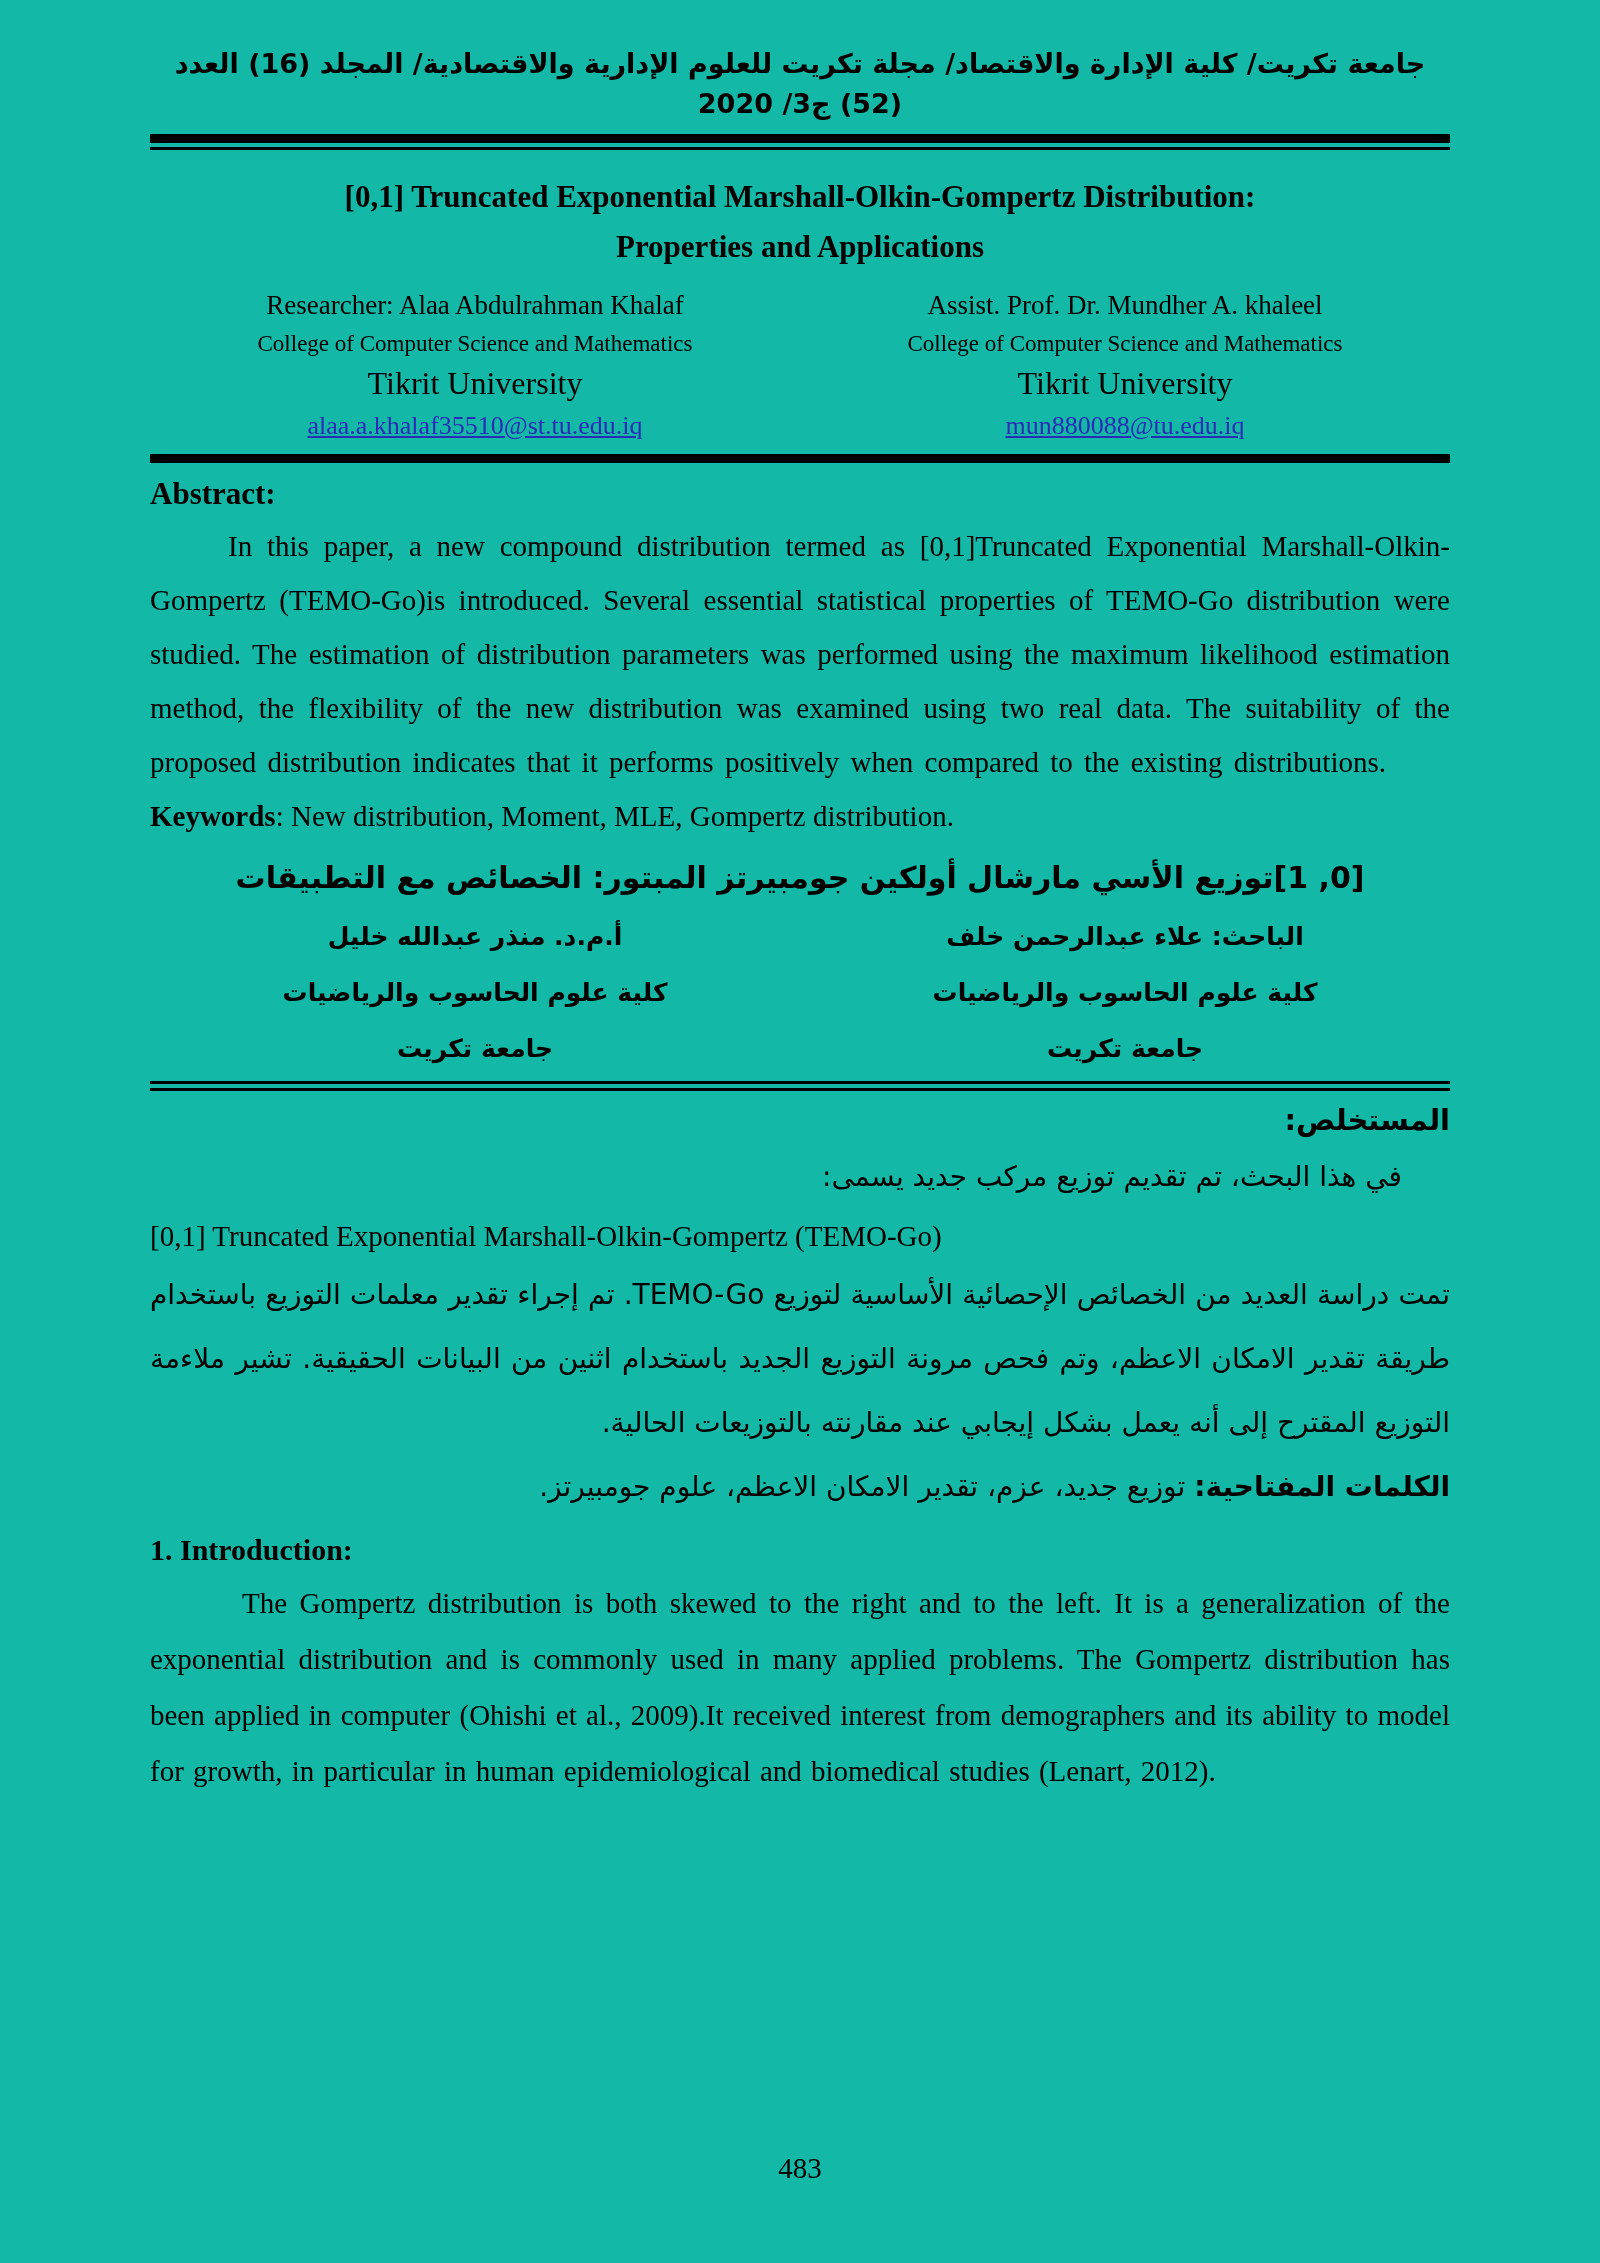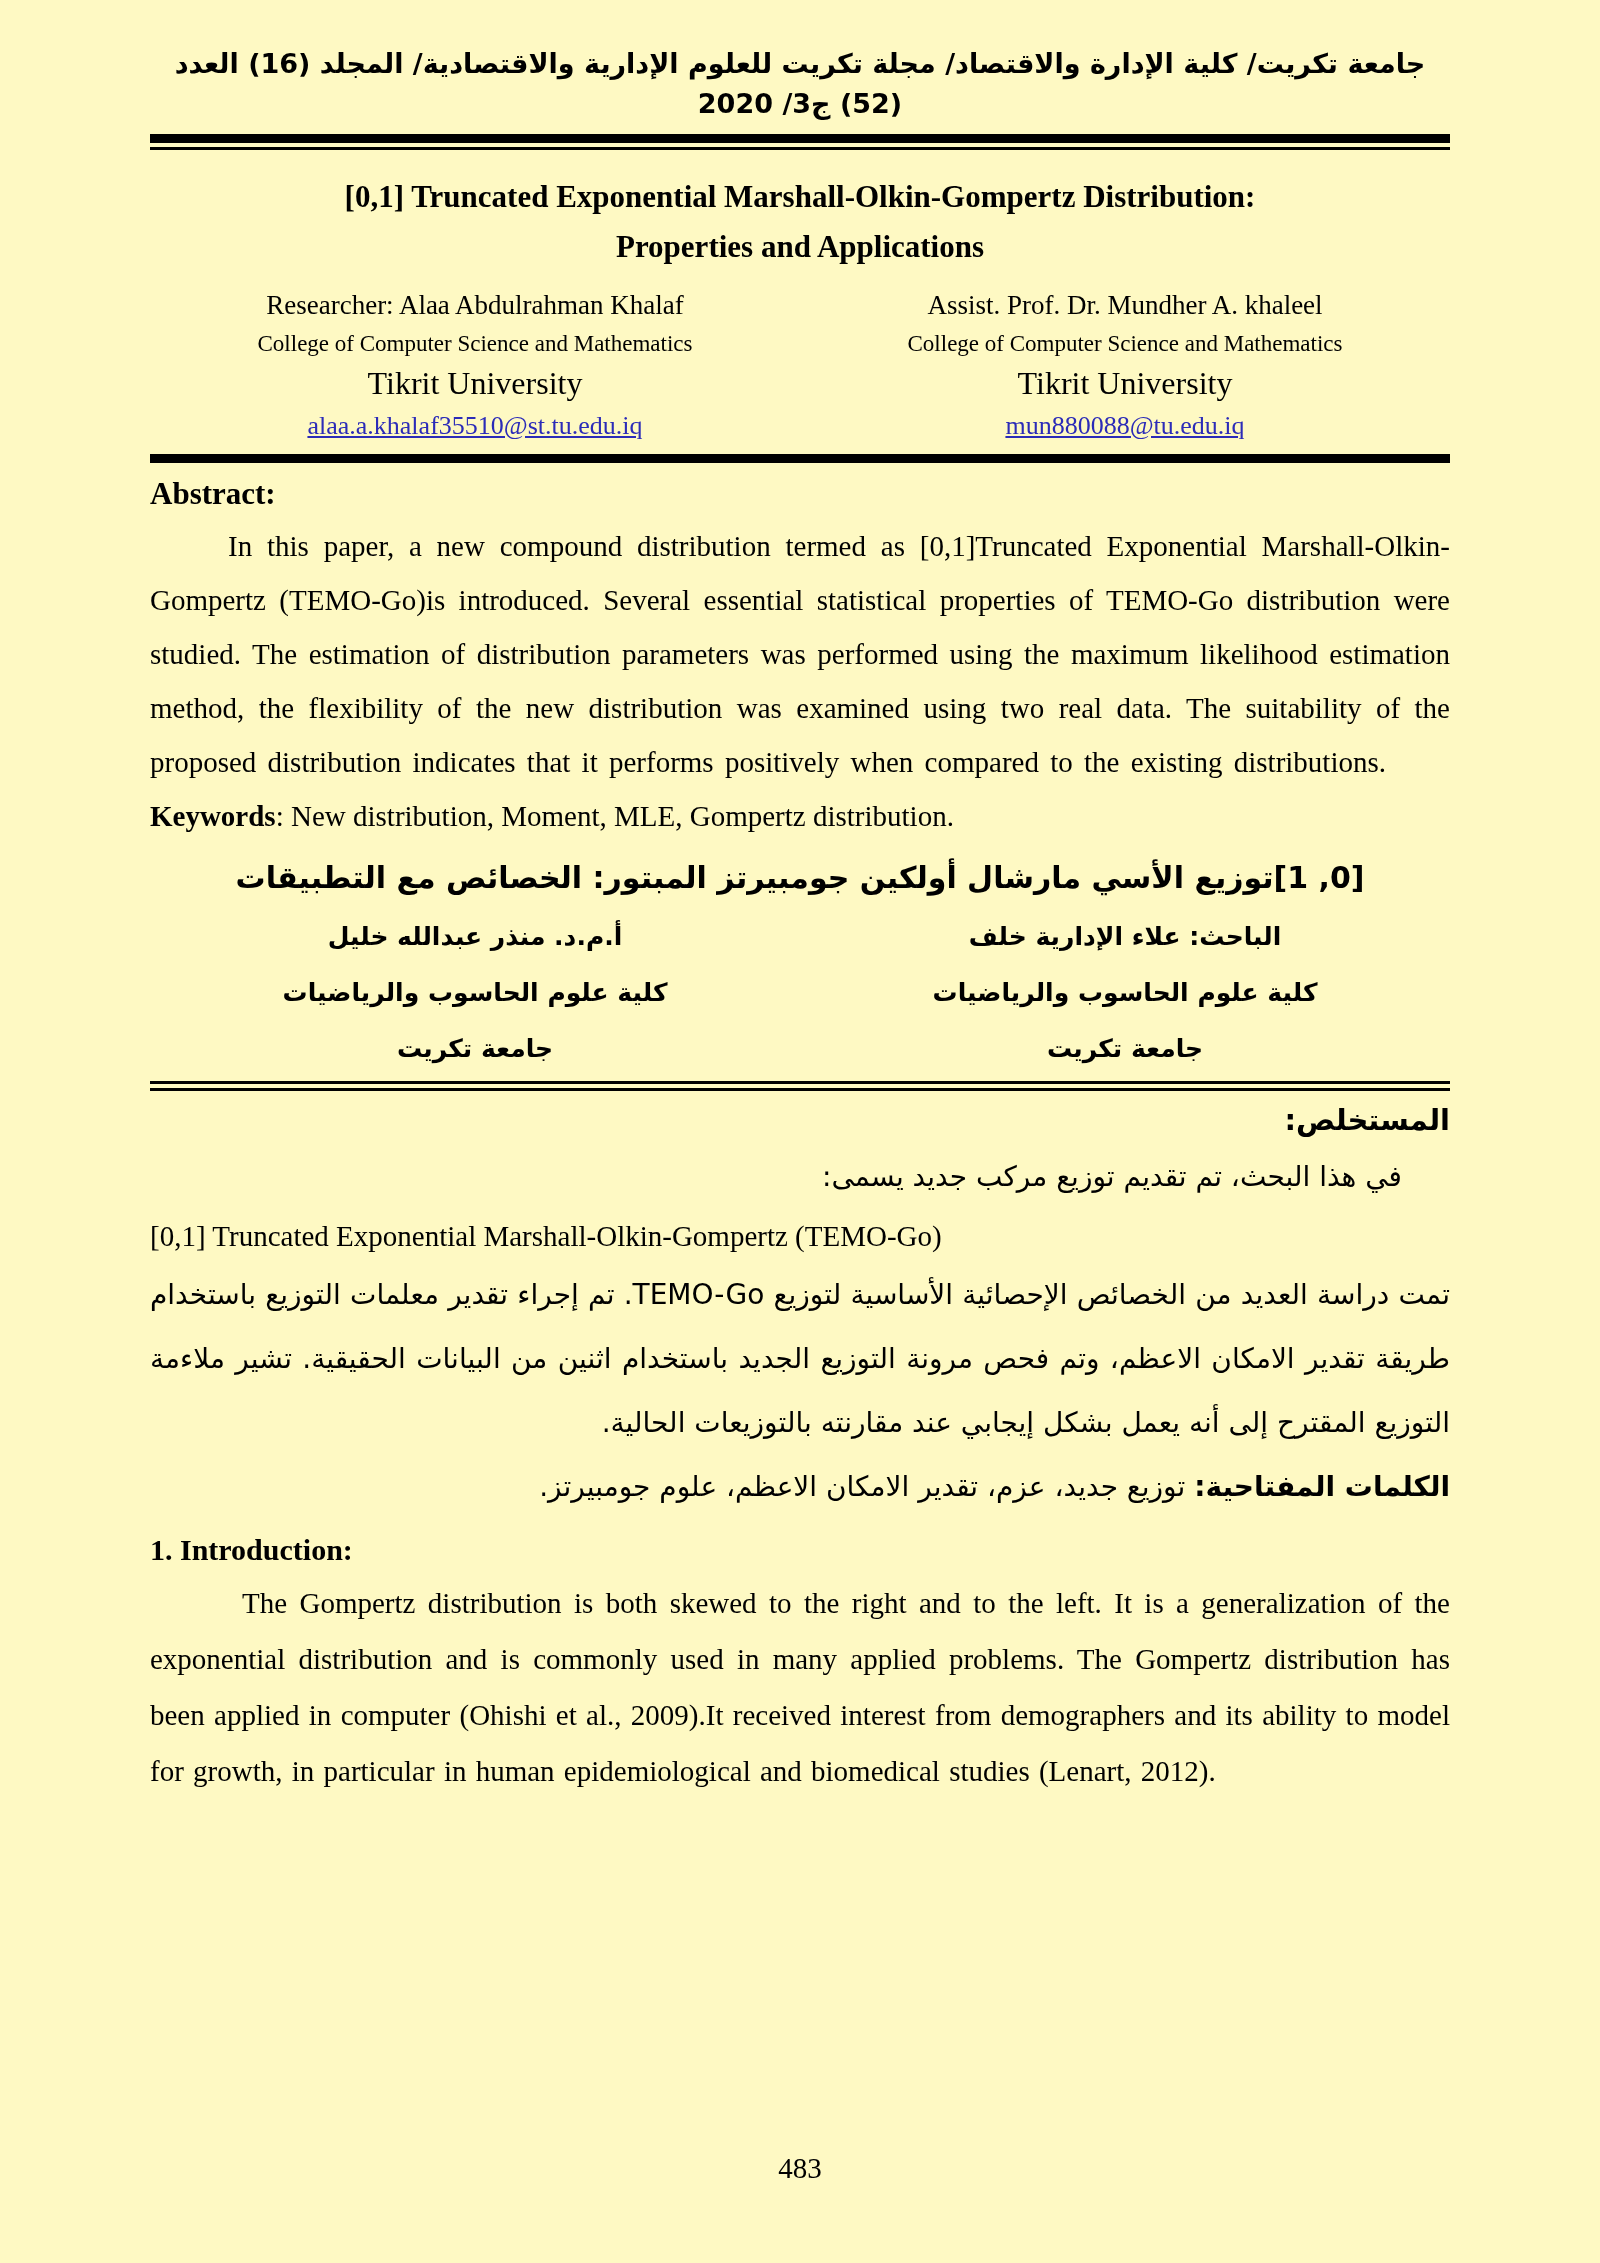--- a/index.html
+++ b/index.html
@@ -7,21 +7,21 @@
     --doi-bg:#f7f7fc;
     --rule:#000000;
   }
   *{margin:0;padding:0;box-sizing:border-box;}
   html,body{background:#e8e8e8;}
   body{font-family:"Liberation Serif","DejaVu Serif","DejaVu Sans",serif;}
   .page{
     position:relative;
     width:1600px;height:2263px;
     margin:0 auto;
-    background:#fef9c3;
+    background:#14b8a6;
     color:#000;
     padding:44px 150px 60px 150px;
     overflow:hidden;
   }
   
   .journal-header{
     direction:rtl;
     text-align:center;
     font-weight:bold;
     font-size:27px;
@@ -155,21 +155,21 @@
 
   <div class="arabic arabic-title">[0, 1]توزيع الأسي مارشال أولكين جومبيرتز المبتور: الخصائص مع التطبيقات</div>
 
   <div class="arabic-authors-row">
     <div class="arabic-author-col arabic">
       <div>أ.م.د. منذر عبدالله خليل</div>
       <div>كلية علوم الحاسوب والرياضيات</div>
       <div>جامعة تكريت</div>
     </div>
     <div class="arabic-author-col arabic">
-      <div>الباحث: علاء الإدارية خلف</div>
+      <div>الباحث: علاء عبدالرحمن خلف</div>
       <div>كلية علوم الحاسوب والرياضيات</div>
       <div>جامعة تكريت</div>
     </div>
   </div>
 
   <div class="double-rule">
     <div class="bar-thin"></div>
     <div class="bar-gap"></div>
     <div class="bar-thin"></div>
   </div>

